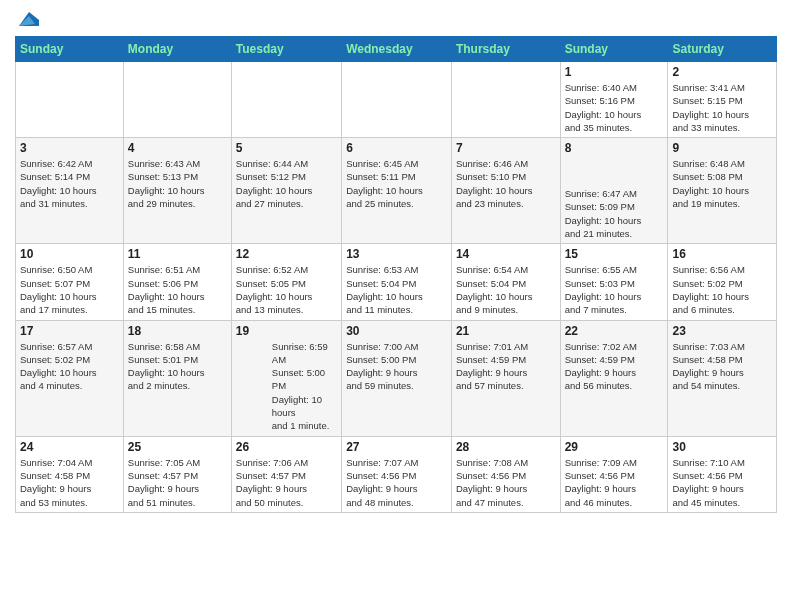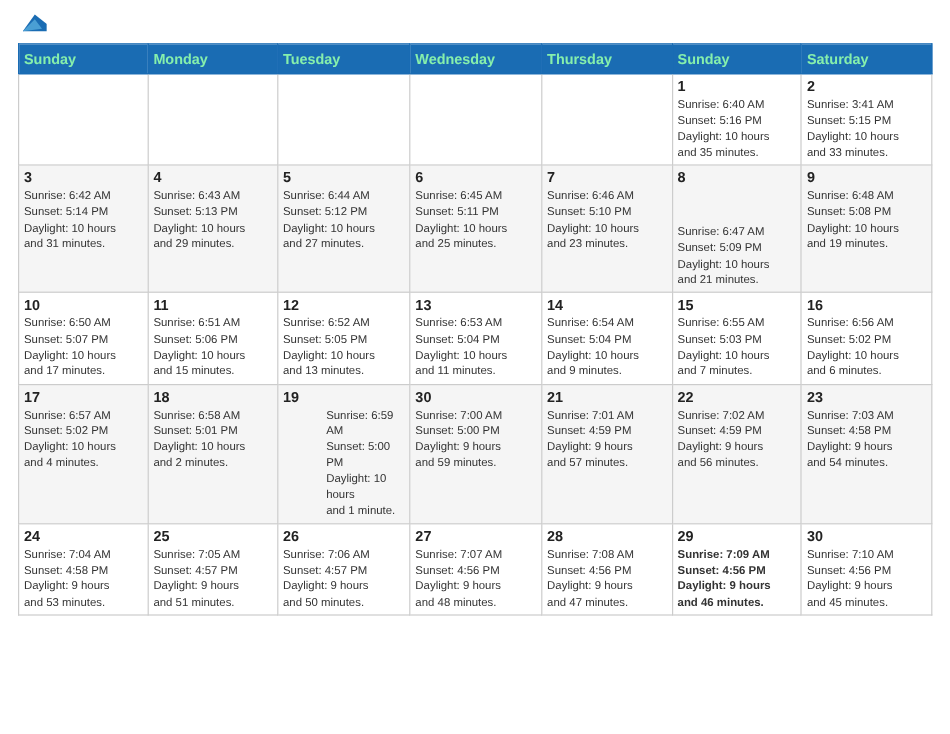--- a/index.html
+++ b/index.html
@@ -341,21 +341,21 @@
           </td>
           <td>
             <span class="day-num">28</span>
             <div class="day-info" style="white-space: pre-line;">Sunrise: 7:08 AM
 Sunset: 4:56 PM
 Daylight: 9 hours
 and 47 minutes.</div>
           </td>
           <td>
             <span class="day-num">29</span>
-            <div class="day-info" style="white-space: pre-line; font-weight: bold;">Sunrise: 7:09 AM
+            <div class="day-info" style="white-space: pre-line;">Sunrise: 7:09 AM
 Sunset: 4:56 PM
 Daylight: 9 hours
 and 46 minutes.</div>
           </td>
           <td>
             <span class="day-num">30</span>
             <div class="day-info" style="white-space: pre-line;">Sunrise: 7:10 AM
 Sunset: 4:56 PM
 Daylight: 9 hours
 and 45 minutes.</div>

